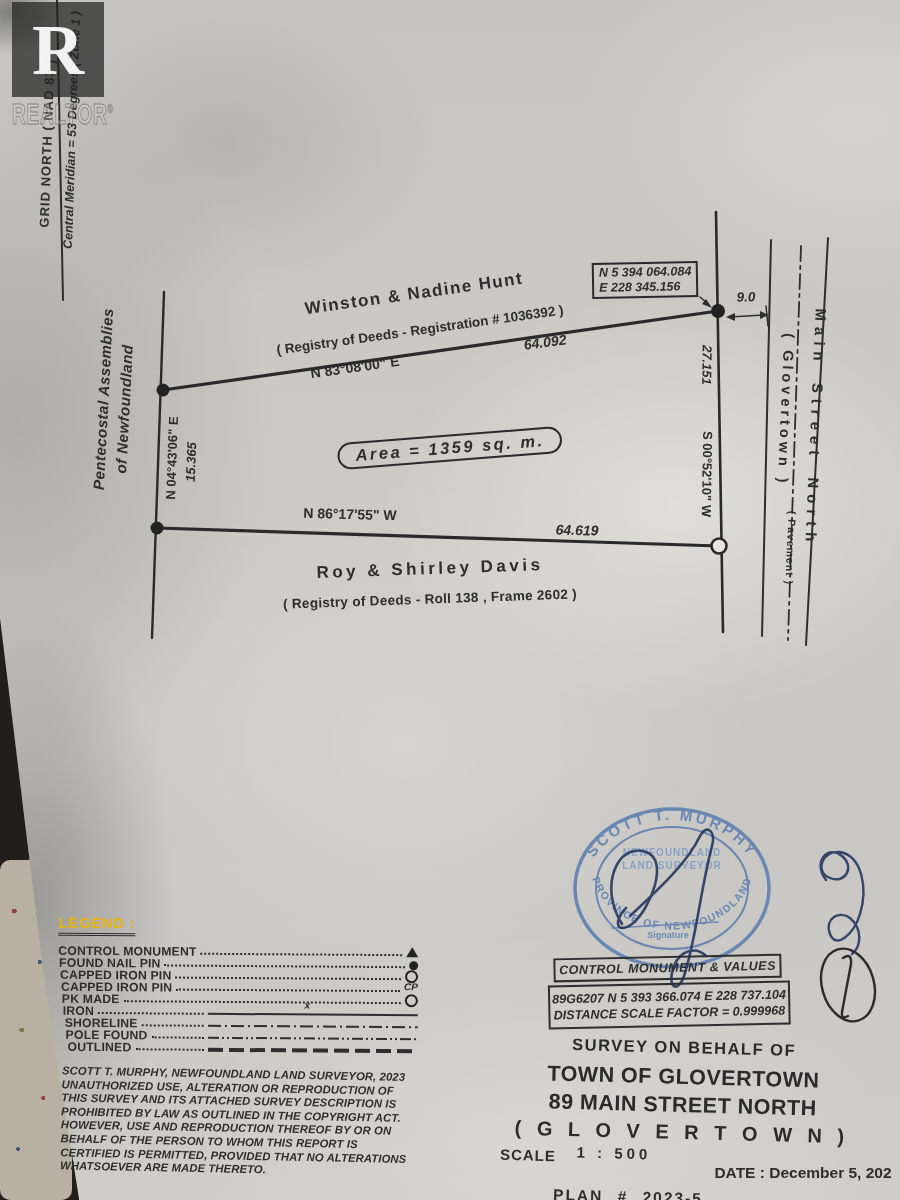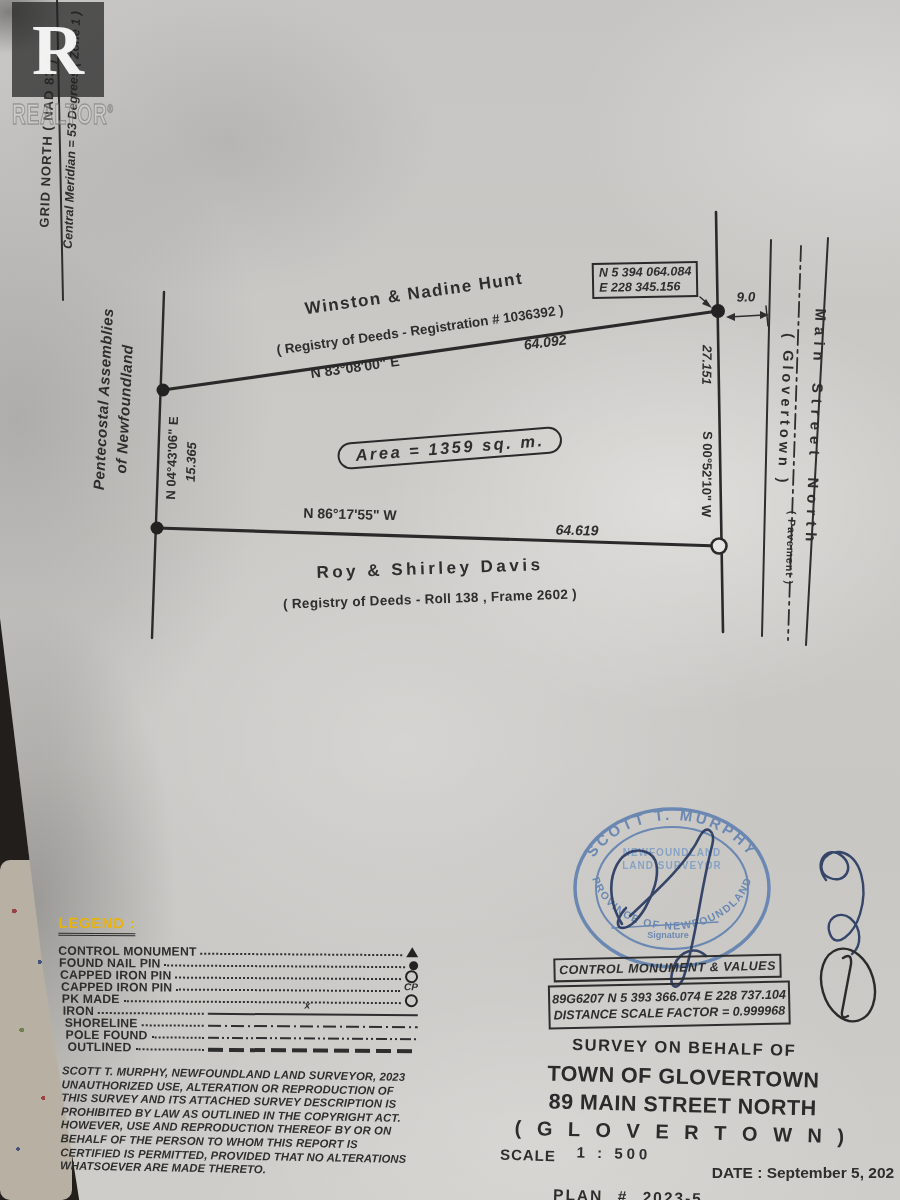--- a/index.html
+++ b/index.html
@@ -247,15 +247,15 @@
   </div>
 
   <div id="titleblock">
     <div class="behalf">SURVEY ON BEHALF OF</div>
     <div class="client">TOWN OF GLOVERTOWN</div>
     <div class="addr">89 MAIN STREET NORTH</div>
     <div class="town">( G L O V E R T O W N )</div>
   </div>
   <div class="lbl ctr" style="left:528px;top:1155px;font-size:15px;letter-spacing:1px;transform:translate(-50%,-50%) rotate(1.5deg);">SCALE</div>
   <div class="lbl ctr" style="left:614px;top:1153px;font-size:15px;letter-spacing:4px;transform:translate(-50%,-50%) rotate(1.5deg);">1   :   500</div>
-  <div class="lbl ctr" style="left:803px;top:1173px;font-size:15.5px;transform:translate(-50%,-50%) rotate(3.2deeg) rotate(3.2deg);">DATE :  September 5, 202</div>
+  <div class="lbl ctr" style="left:803px;top:1173px;font-size:15.5px;transform:translate(-50%,-50%) rotate(3.2deeg) rotate(3.2deg);">DATE :  December 5, 202</div>
   <div class="lbl ctr" style="left:628px;top:1197px;font-size:15.5px;letter-spacing:2px;word-spacing:8px;transform:translate(-50%,-50%) rotate(1.5deg);">PLAN    #    2023-5</div>
 </div>
 
 </body></html>

